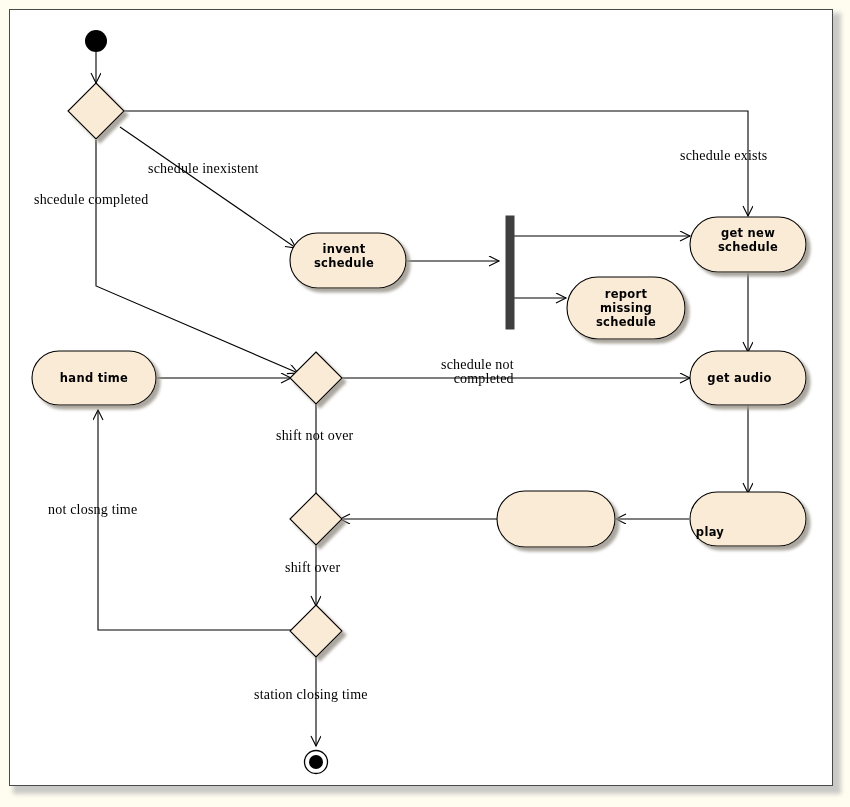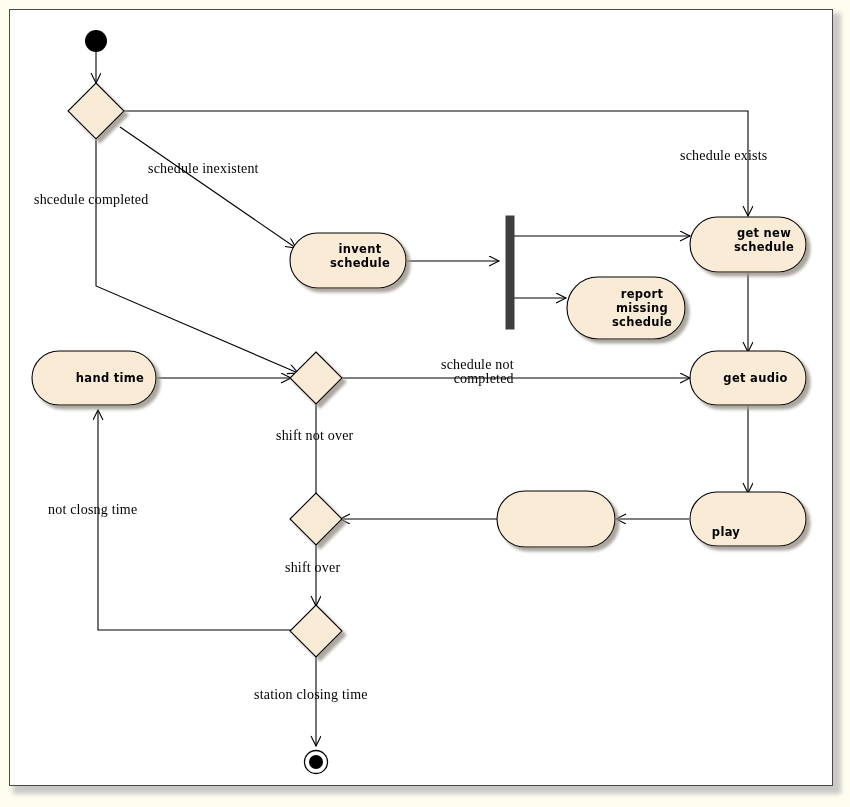--- a/index.html
+++ b/index.html
@@ -56,21 +56,20 @@
   .node-label {
     position: absolute;
     font-family: "DejaVu Sans", sans-serif;
     font-size: 11.5px;
     font-weight: bold;
     color: #000000;
     text-align: center;
     line-height: 14px;
     white-space: pre-line;
     letter-spacing: 0.3px;
-    padding-left: 16px;
   }
 </style>
 </head>
 <body>
 
 <div id="page">
   <div id="matte"></div>
   <div id="canvas-shadow"></div>
   <div id="canvas">
 

